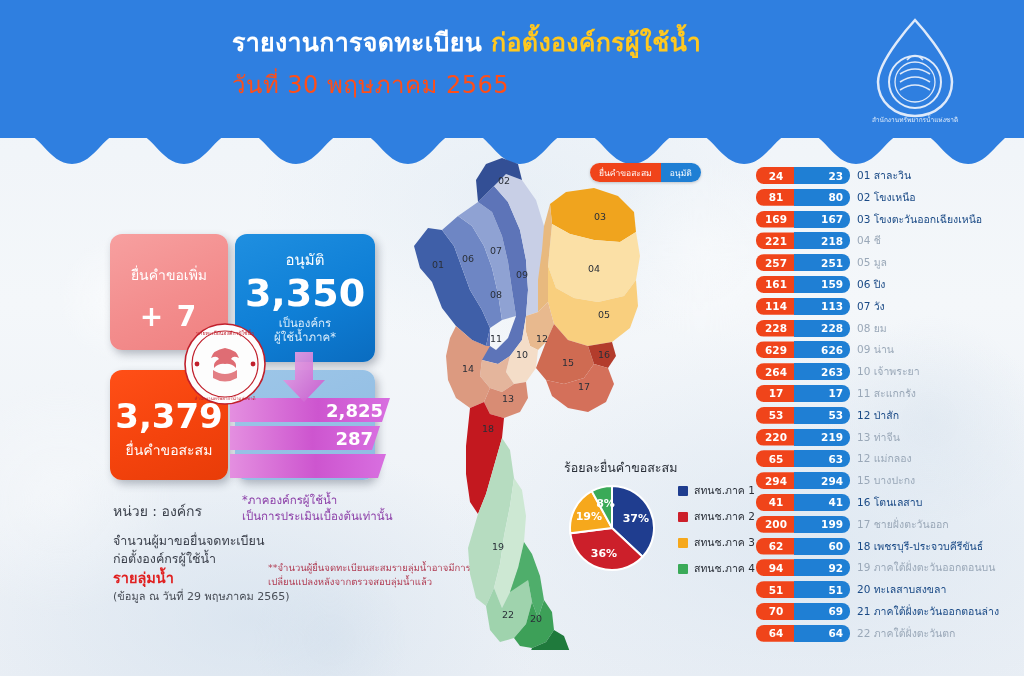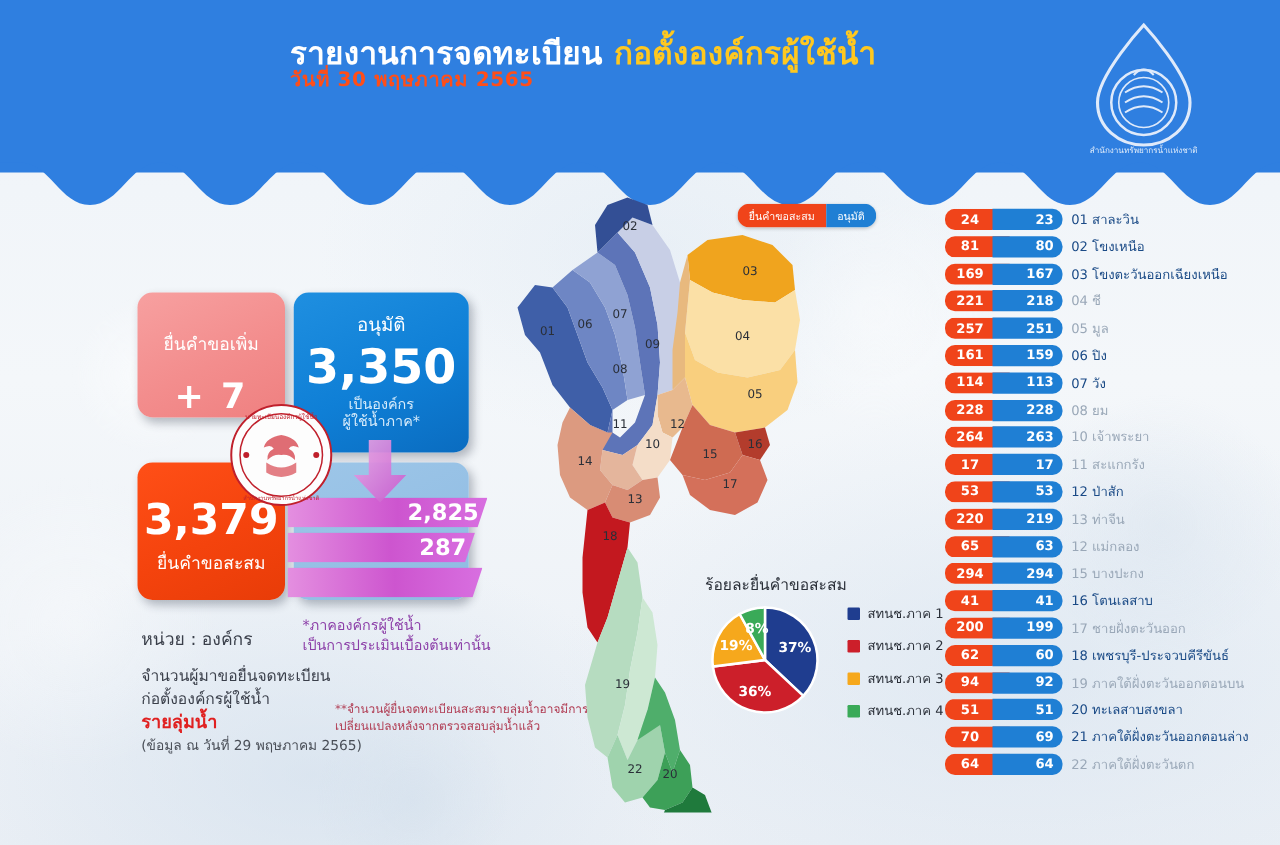--- a/index.html
+++ b/index.html
@@ -41,21 +41,21 @@
   }
   #header .wave {
     position:absolute; left:0; bottom:-30px; width:1024px; height:52px;
   }
   .title-block {
     position:absolute; left:232px; top:30px; width:620px;
     text-align:left; line-height:1.04;
   }
   .title-l1 { font-size:25px; font-weight:bold; color:#ffffff; letter-spacing:.3px; }
   .title-l1 .hl { color:#ffc81f; }
-  .title-l2 { font-size:16px; font-weight:bold; color:#ff4e18; margin-top:0; letter-spacing:.5px;}
+  .title-l2 { font-size:24px; font-weight:normal; color:#ff4e18; margin-top:17px; letter-spacing:.5px;}
 
   
   #country-badge {
     position:absolute; left:63px; top:16px; width:152px; height:158px;
     background:linear-gradient(180deg,#ffffff 0%,#f4f8fc 100%);
     border-radius:76px / 82px;
     box-shadow:0 2px 8px rgba(40,80,140,.25);
     overflow:hidden;
   }
   #country-badge .map-silhouette{
@@ -69,21 +69,21 @@
 
   
   #dept-logo { position:absolute; left:856px; top:14px; width:118px; height:112px; }
 
   
   .card {
     position:absolute; border-radius:12px;
     box-shadow:3px 4px 8px rgba(30,40,60,.3);
     color:#fff; text-align:center;
   }
-  #card-new { left:110px; top:234px; width:118px; height:100px;
+  #card-new { left:110px; top:234px; width:118px; height:116px;
     background:linear-gradient(155deg,#f7a0a0 0%,#f38d8d 55%,#ef8080 100%); }
   #card-new .cap { font-size:14px; margin-top:30px; color:#fff; }
   #card-new .val { font-size:28px; font-weight:bold; margin-top:14px; letter-spacing:2px;}
   #card-approved { left:235px; top:234px; width:140px; height:128px;
     background:linear-gradient(155deg,#1f8fe0 0%,#0f7fd6 55%,#0a6cc0 100%); }
   #card-approved .cap { font-size:15px; margin-top:14px; }
   #card-approved .val { font-size:38px; font-weight:bold; line-height:1; margin-top:2px; letter-spacing:0px;}
   #card-approved .sub { font-size:11.5px; line-height:1.25; margin-top:4px; color:#d8ecfb;}
   #card-total { left:110px; top:370px; width:118px; height:110px;
     background:linear-gradient(155deg,#ff4f17 0%,#f4430d 55%,#e83c08 100%); }
@@ -406,20 +406,25 @@
         <div class="bred">114</div>
         <div class="bblue">113</div>
         <div class="bname">07 วัง</div>
       </div>
       <div class="brow">
         <div class="bred">228</div>
         <div class="bblue">228</div>
         <div class="bname dim">08 ยม</div>
       </div>
       <div class="brow">
+        <div class="bred">629</div>
+        <div class="bblue">626</div>
+        <div class="bname dim">09 น่าน</div>
+      </div>
+      <div class="brow">
         <div class="bred">264</div>
         <div class="bblue">263</div>
         <div class="bname dim">10 เจ้าพระยา</div>
       </div>
       <div class="brow">
         <div class="bred">17</div>
         <div class="bblue">17</div>
         <div class="bname dim">11 สะแกกรัง</div>
       </div>
       <div class="brow">

